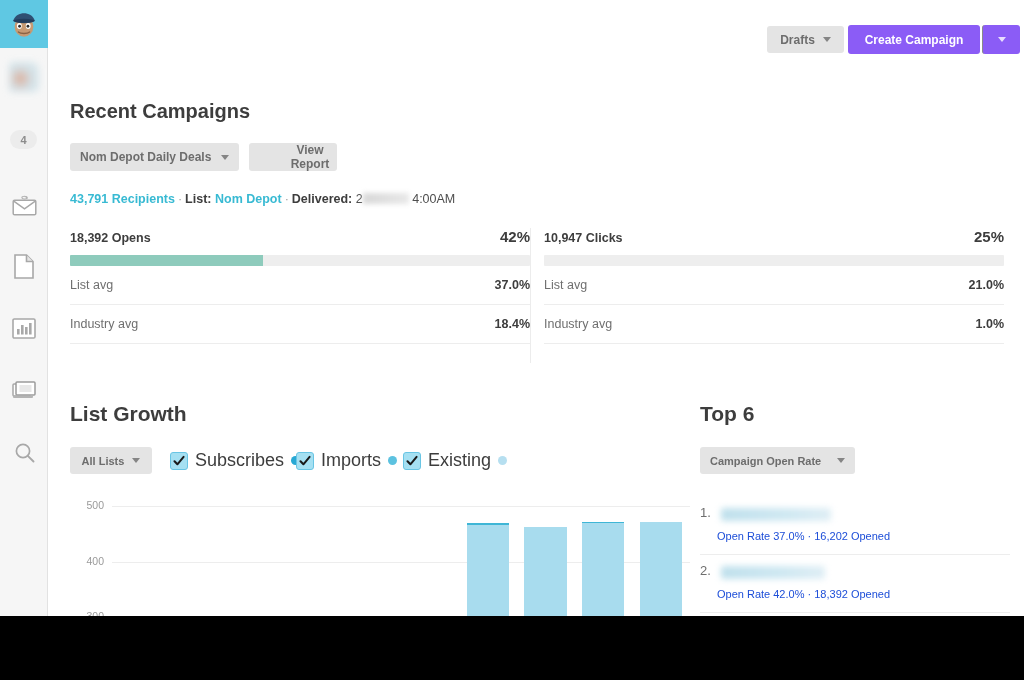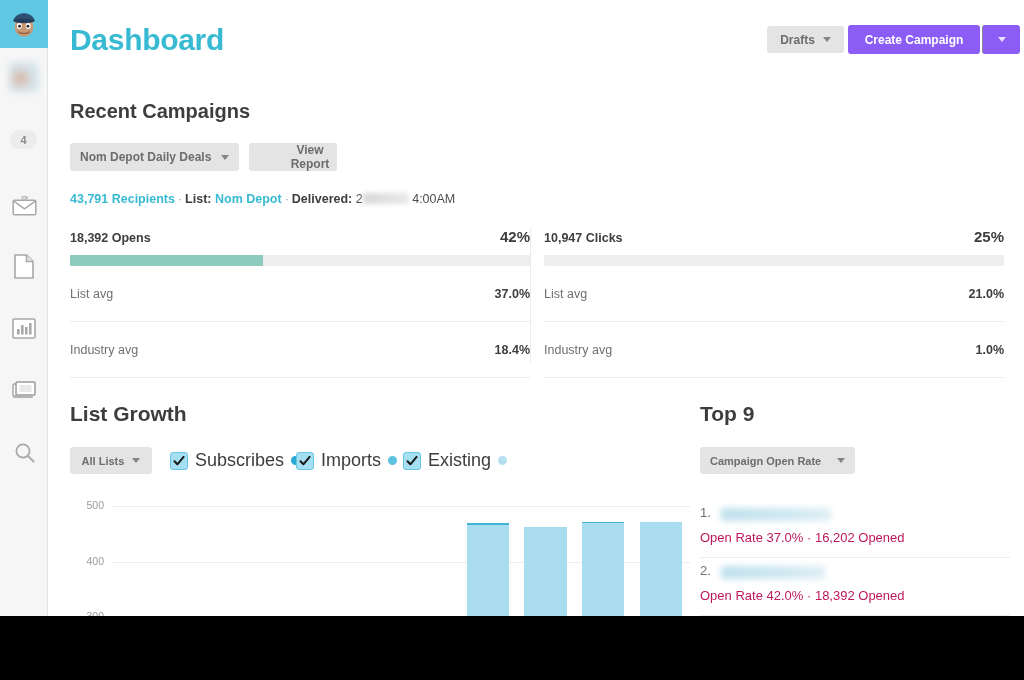--- a/index.html
+++ b/index.html
@@ -140,21 +140,21 @@
   }
   .stat-head .pct { font-size: 15px; font-weight: bold; color: #3d3d3d; }
   .progress-track {
     margin-top: 10px;
     height: 11px; background: #eeeeee; border-radius: 1px;
     overflow: hidden;
   }
   .progress-fill { height: 100%; background: #8ecbbc; }
   .avg-row {
     display: flex; justify-content: space-between; align-items: center;
-    height: 56px;
+    height: 39px;
     border-bottom: 1px solid #ededed;
     font-size: 12.5px; color: #6f6f6f;
   }
   .avg-row:first-of-type { border-top: 1px solid #ededed; margin-top: 16px; }
   .avg-row .val { font-weight: bold; color: #3d3d3d; }
   
   #list-growth-title { position: absolute; left: 22px; top: 402px; font-size: 21px; }
   #all-lists-select {
     position: absolute; left: 22px; top: 447px;
     width: 82px; height: 27px; padding: 8px 8px; gap: 8px;
@@ -205,22 +205,22 @@
     font-size: 13px; color: #6f6f6f;
     vertical-align: top;
   }
   .name-blur {
     display: inline-block; height: 13px; border-radius: 2px;
     background: linear-gradient(90deg,#bfe0ec,#cfe8f2 60%,#dfeef5);
     filter: blur(3px);
     vertical-align: -2px;
   }
   .top5-sub {
-    margin-top: 7px; 
-    font-size: 13px; color: #be185d;
+    margin-top: 7px; margin-left: 17px;
+    font-size: 11px; color: #1d4ed8;
   }
   
   #watermark {
     position: absolute; right: 18px; bottom: 14px;
     display: flex; align-items: center; gap: 11px;
   }
   .power-ring {
     width: 33px; height: 33px; border-radius: 50%;
     border: 2px solid #2ecc2e;
     background: #1b1b1b;
@@ -312,21 +312,20 @@
           <svg width="21" height="21" viewBox="0 0 21 21">
             <circle cx="9" cy="9" r="6.6" fill="none" stroke="#a8a8a8" stroke-width="1.7"></circle>
             <path d="M13.8 13.8L19.5 19.5" stroke="#a8a8a8" stroke-width="1.9" stroke-linecap="round"></path>
           </svg>
         </span>
       </div>
     </div>
 
     <div id="content">
 
-      <div class="page-title">Dashboard</div>
 
       <button class="btn btn-light" id="drafts-btn">
         <span>Drafts</span>
         <span class="caret"></span>
       </button>
 
       <button class="btn btn-dark" id="create-campaign-btn">Create Campaign</button>
       <button class="btn btn-dark" id="create-campaign-caret">
         <span class="caret"></span>
       </button>
@@ -431,21 +430,21 @@
           <div class="bar" style="left: 396.603px; width: 42.194px; height: 93.3333px; background: rgb(168, 220, 238);">
             <div class="bar-cap" style="height: 2.77778px; background: rgb(63, 182, 214);"></div>
           </div>
           <div class="bar" style="left: 454.403px; width: 42.194px; height: 89.4444px; background: rgb(168, 220, 238);"></div>
           <div class="bar" style="left: 512.203px; width: 42.194px; height: 94.4444px; background: rgb(168, 220, 238);">
             <div class="bar-cap" style="height: 1.66667px; background: rgb(63, 182, 214);"></div>
           </div>
           <div class="bar" style="left: 570.003px; width: 42.194px; height: 93.8889px; background: rgb(168, 220, 238);"></div>
         </div>
 
-      <div class="section-title" id="top5-title">Top 9</div>
+      <div class="section-title" id="top5-title">Top 6</div>
 
       <button class="btn btn-light" id="open-rate-select">
         <span>Campaign Open Rate</span>
         <span class="caret"></span>
       </button>
 
       <div class="top5-item" style="top:505px">
         <span class="top5-rank">1.</span>
         <span class="name-blur" id="blur-1" style="width: 110px;"></span>
         <div class="top5-sub">Open Rate 37.0% · 16,202 Opened</div>

